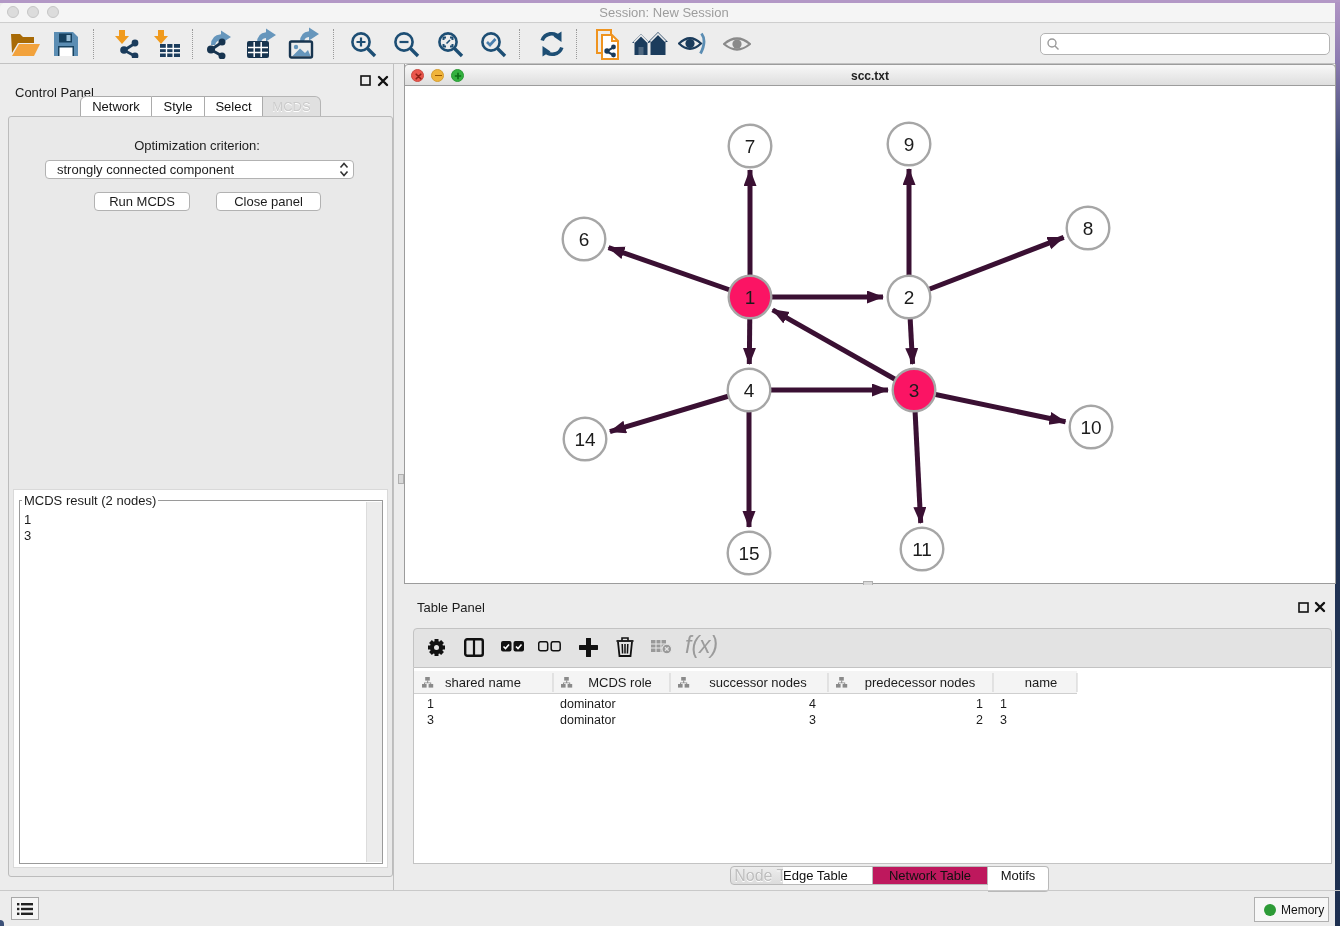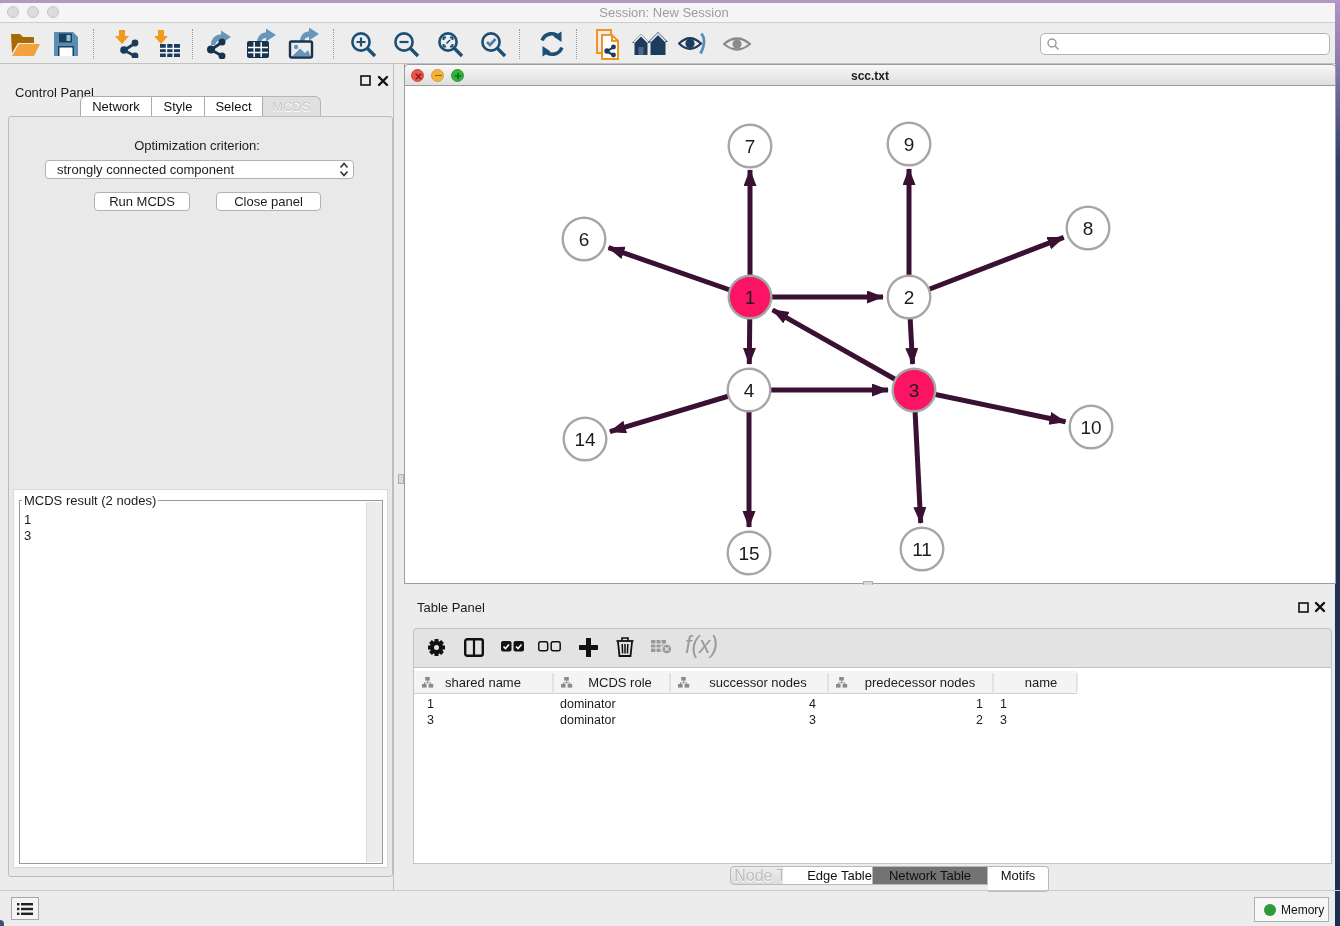--- a/index.html
+++ b/index.html
@@ -384,22 +384,22 @@
   <span class="abs" style="left:490px;top:0;width:66px;text-align:right;">1</span>
   <span class="abs" style="left:573px;top:0;">1</span>
   <span class="abs" style="left:0;top:16px;">3</span>
   <span class="abs" style="left:133px;top:16px;">dominator</span>
   <span class="abs" style="left:330px;top:16px;width:59px;text-align:right;">3</span>
   <span class="abs" style="left:490px;top:16px;width:66px;text-align:right;">2</span>
   <span class="abs" style="left:573px;top:16px;">3</span>
 </div>
 
 <div class="abs" style="left:694px;top:866px;width:89px;height:19px;background:linear-gradient(#ededed,#dcdcdc);border:1px solid #b9b9b9;border-radius:4px 0 0 4px;font-size:16px;color:#bdbdbd;text-shadow:0 1px 0 #fff;text-align:center;line-height:18px;margin-left:36px;">Node Table</div>
-<div class="abs" style="left:783px;top:866px;width:90px;height:19px;background:#fff;border:1px solid #b9b9b9;border-left:none;font-size:13px;color:#111;text-align:right;line-height:18px;">Edge Table</div>
-<div class="abs" style="left:873px;top:866px;width:115px;height:19px;background:#737373;border:1px solid #b9b9b9;border-left:none;font-size:13px;color:#111;text-align:center;line-height:18px;">Network Table</div>
+<div class="abs" style="left:783px;top:866px;width:90px;height:19px;background:#fff;border:1px solid #b9b9b9;border-left:none;font-size:13px;color:#111;text-align:left;line-height:18px;">Edge Table</div>
+<div class="abs" style="left:873px;top:866px;width:115px;height:19px;background:#be185d;border:1px solid #b9b9b9;border-left:none;font-size:13px;color:#111;text-align:center;line-height:18px;">Network Table</div>
 <div class="abs" style="left:988px;top:866px;width:61px;height:26px;background:#fff;border:1px solid #b9b9b9;border-left:none;border-radius:0 4px 4px 0;font-size:13px;color:#111;text-align:center;line-height:18px;">Motifs</div>
 
 <div class="abs" style="left:0;top:890px;width:1340px;height:1px;background:#c9c9c9;"></div>
 <div class="abs" style="left:11px;top:897px;width:28px;height:23px;background:#f5f5f5;border:1px solid #a8a8a8;"></div>
 <svg class="abs" style="left:17px;top:903px;" width="16" height="12" viewBox="0 0 16 12">
     <g fill="#222">
       <rect x="0" y="0" width="2.4" height="2.4"></rect>
       <rect x="4" y="0" width="12" height="2.4"></rect>
       <rect x="0" y="4.8" width="2.4" height="2.4"></rect>
       <rect x="4" y="4.8" width="12" height="2.4"></rect>

